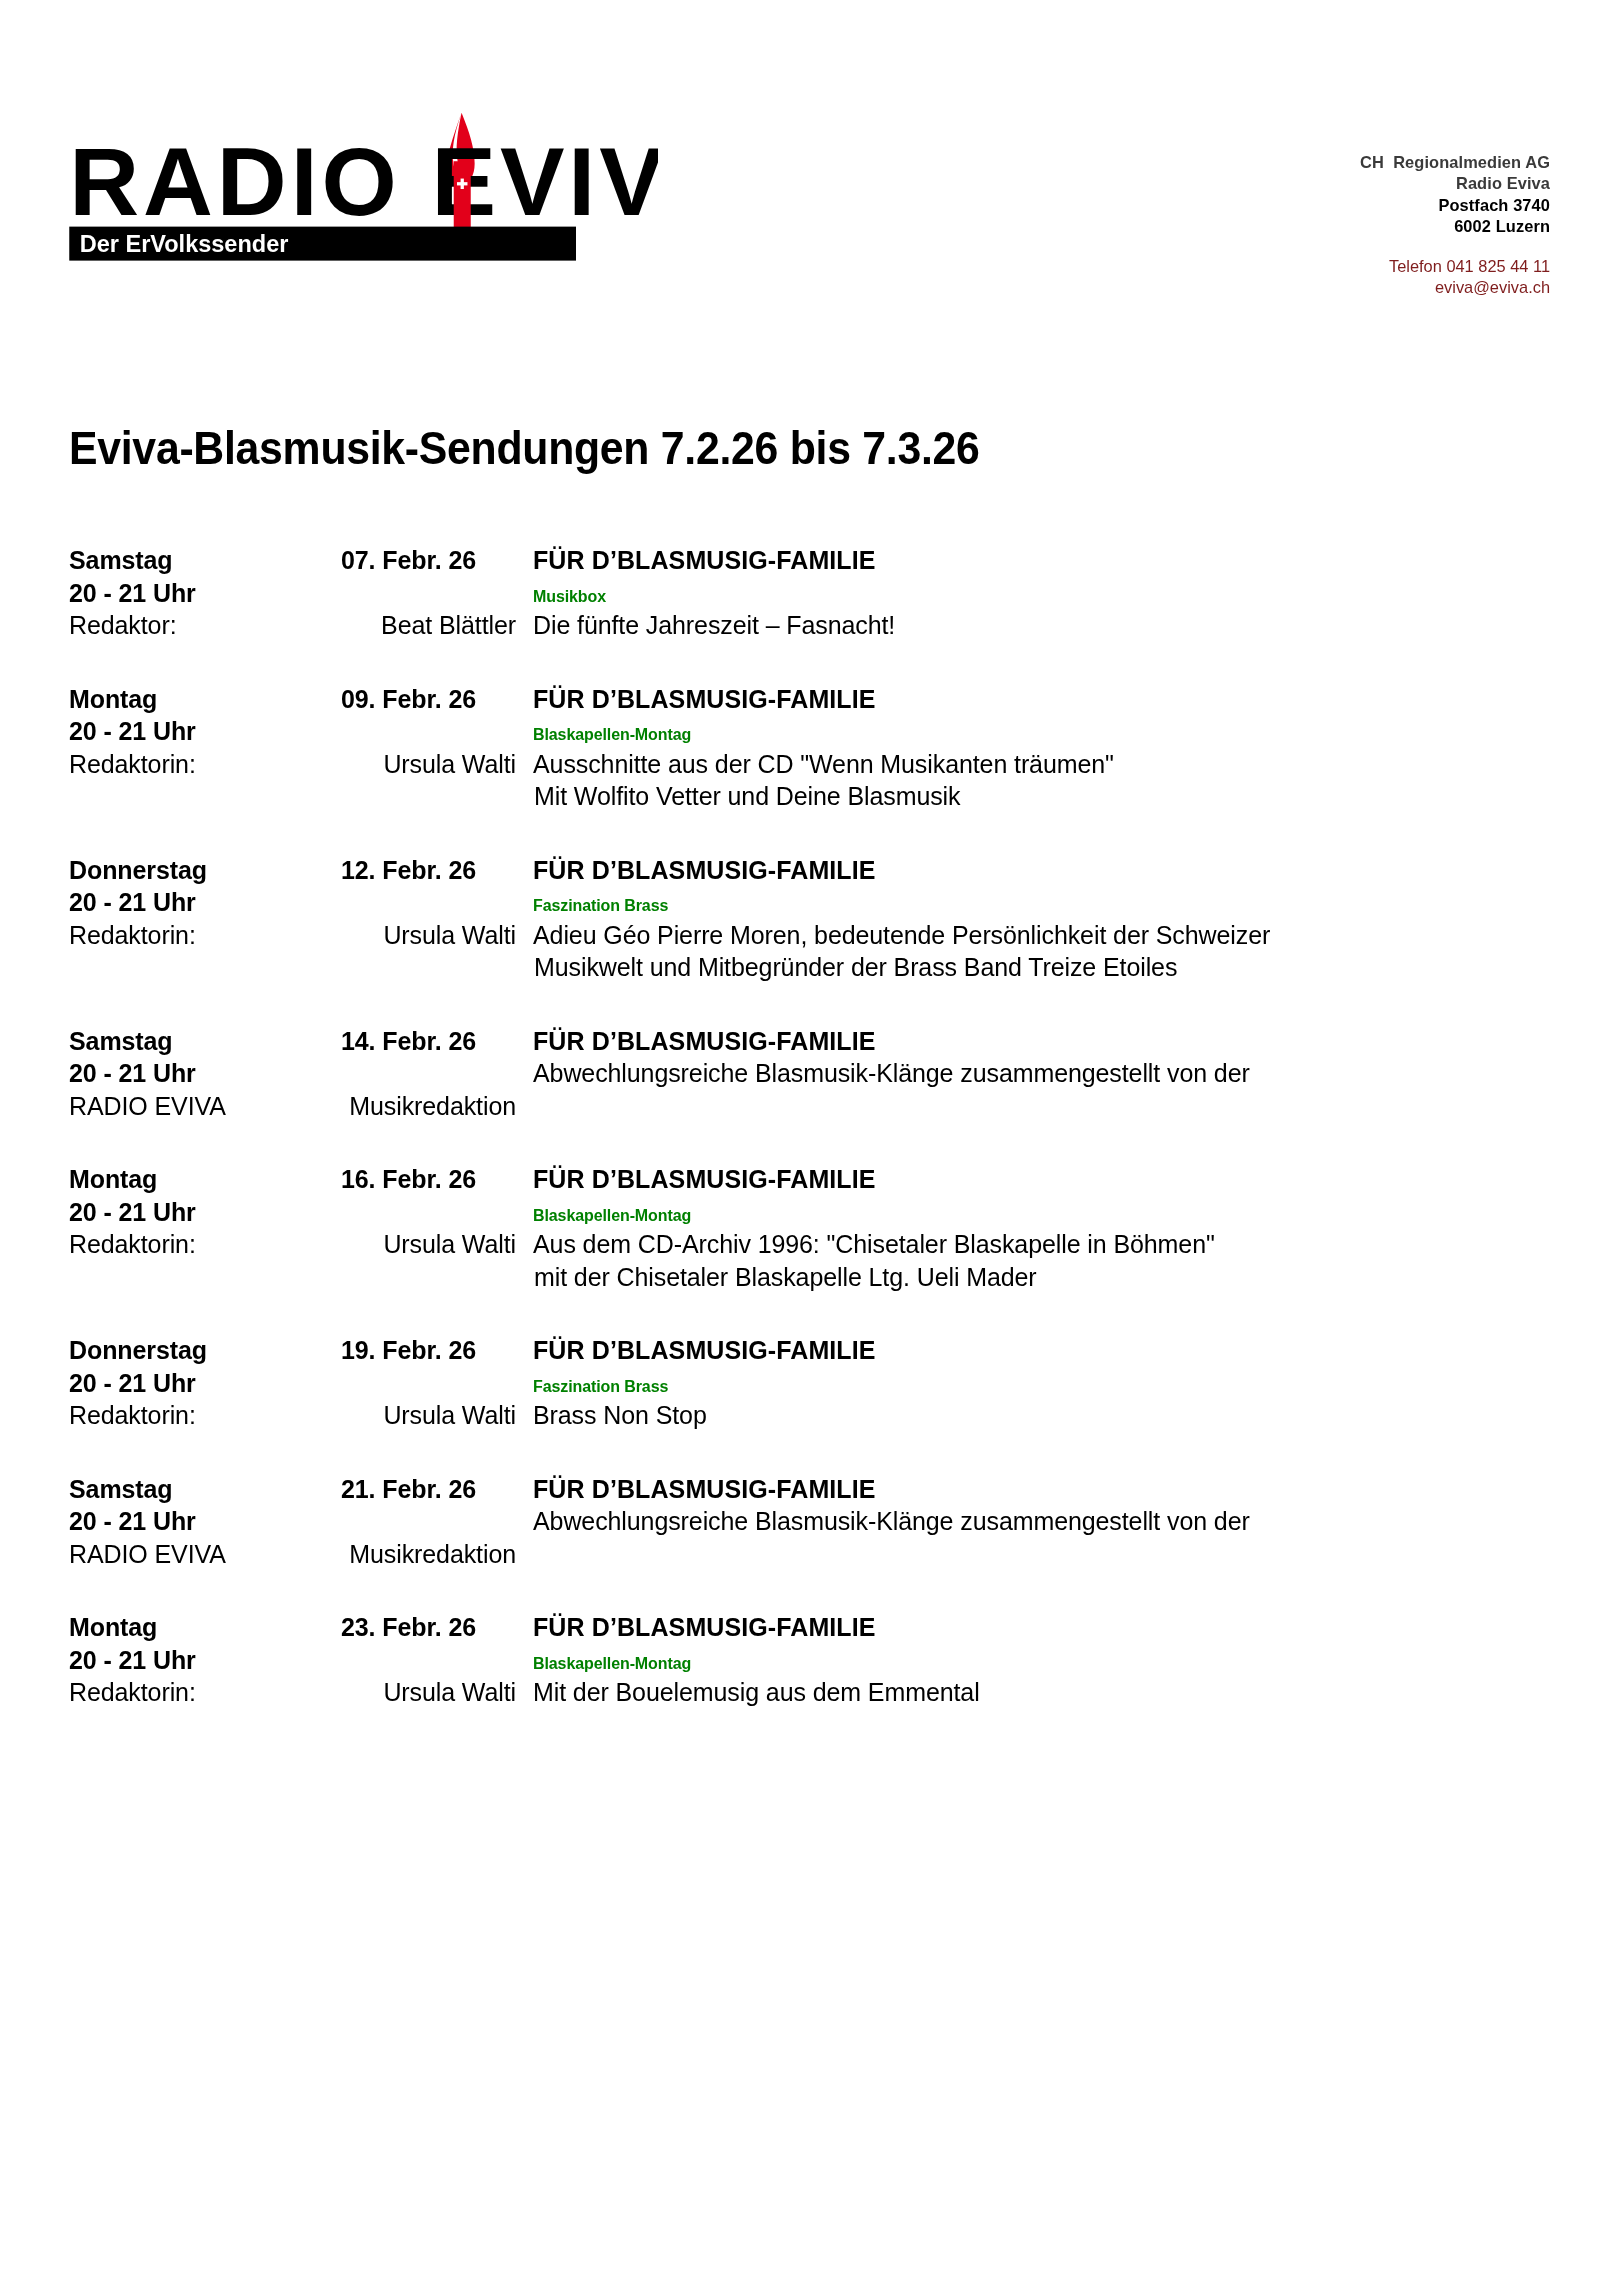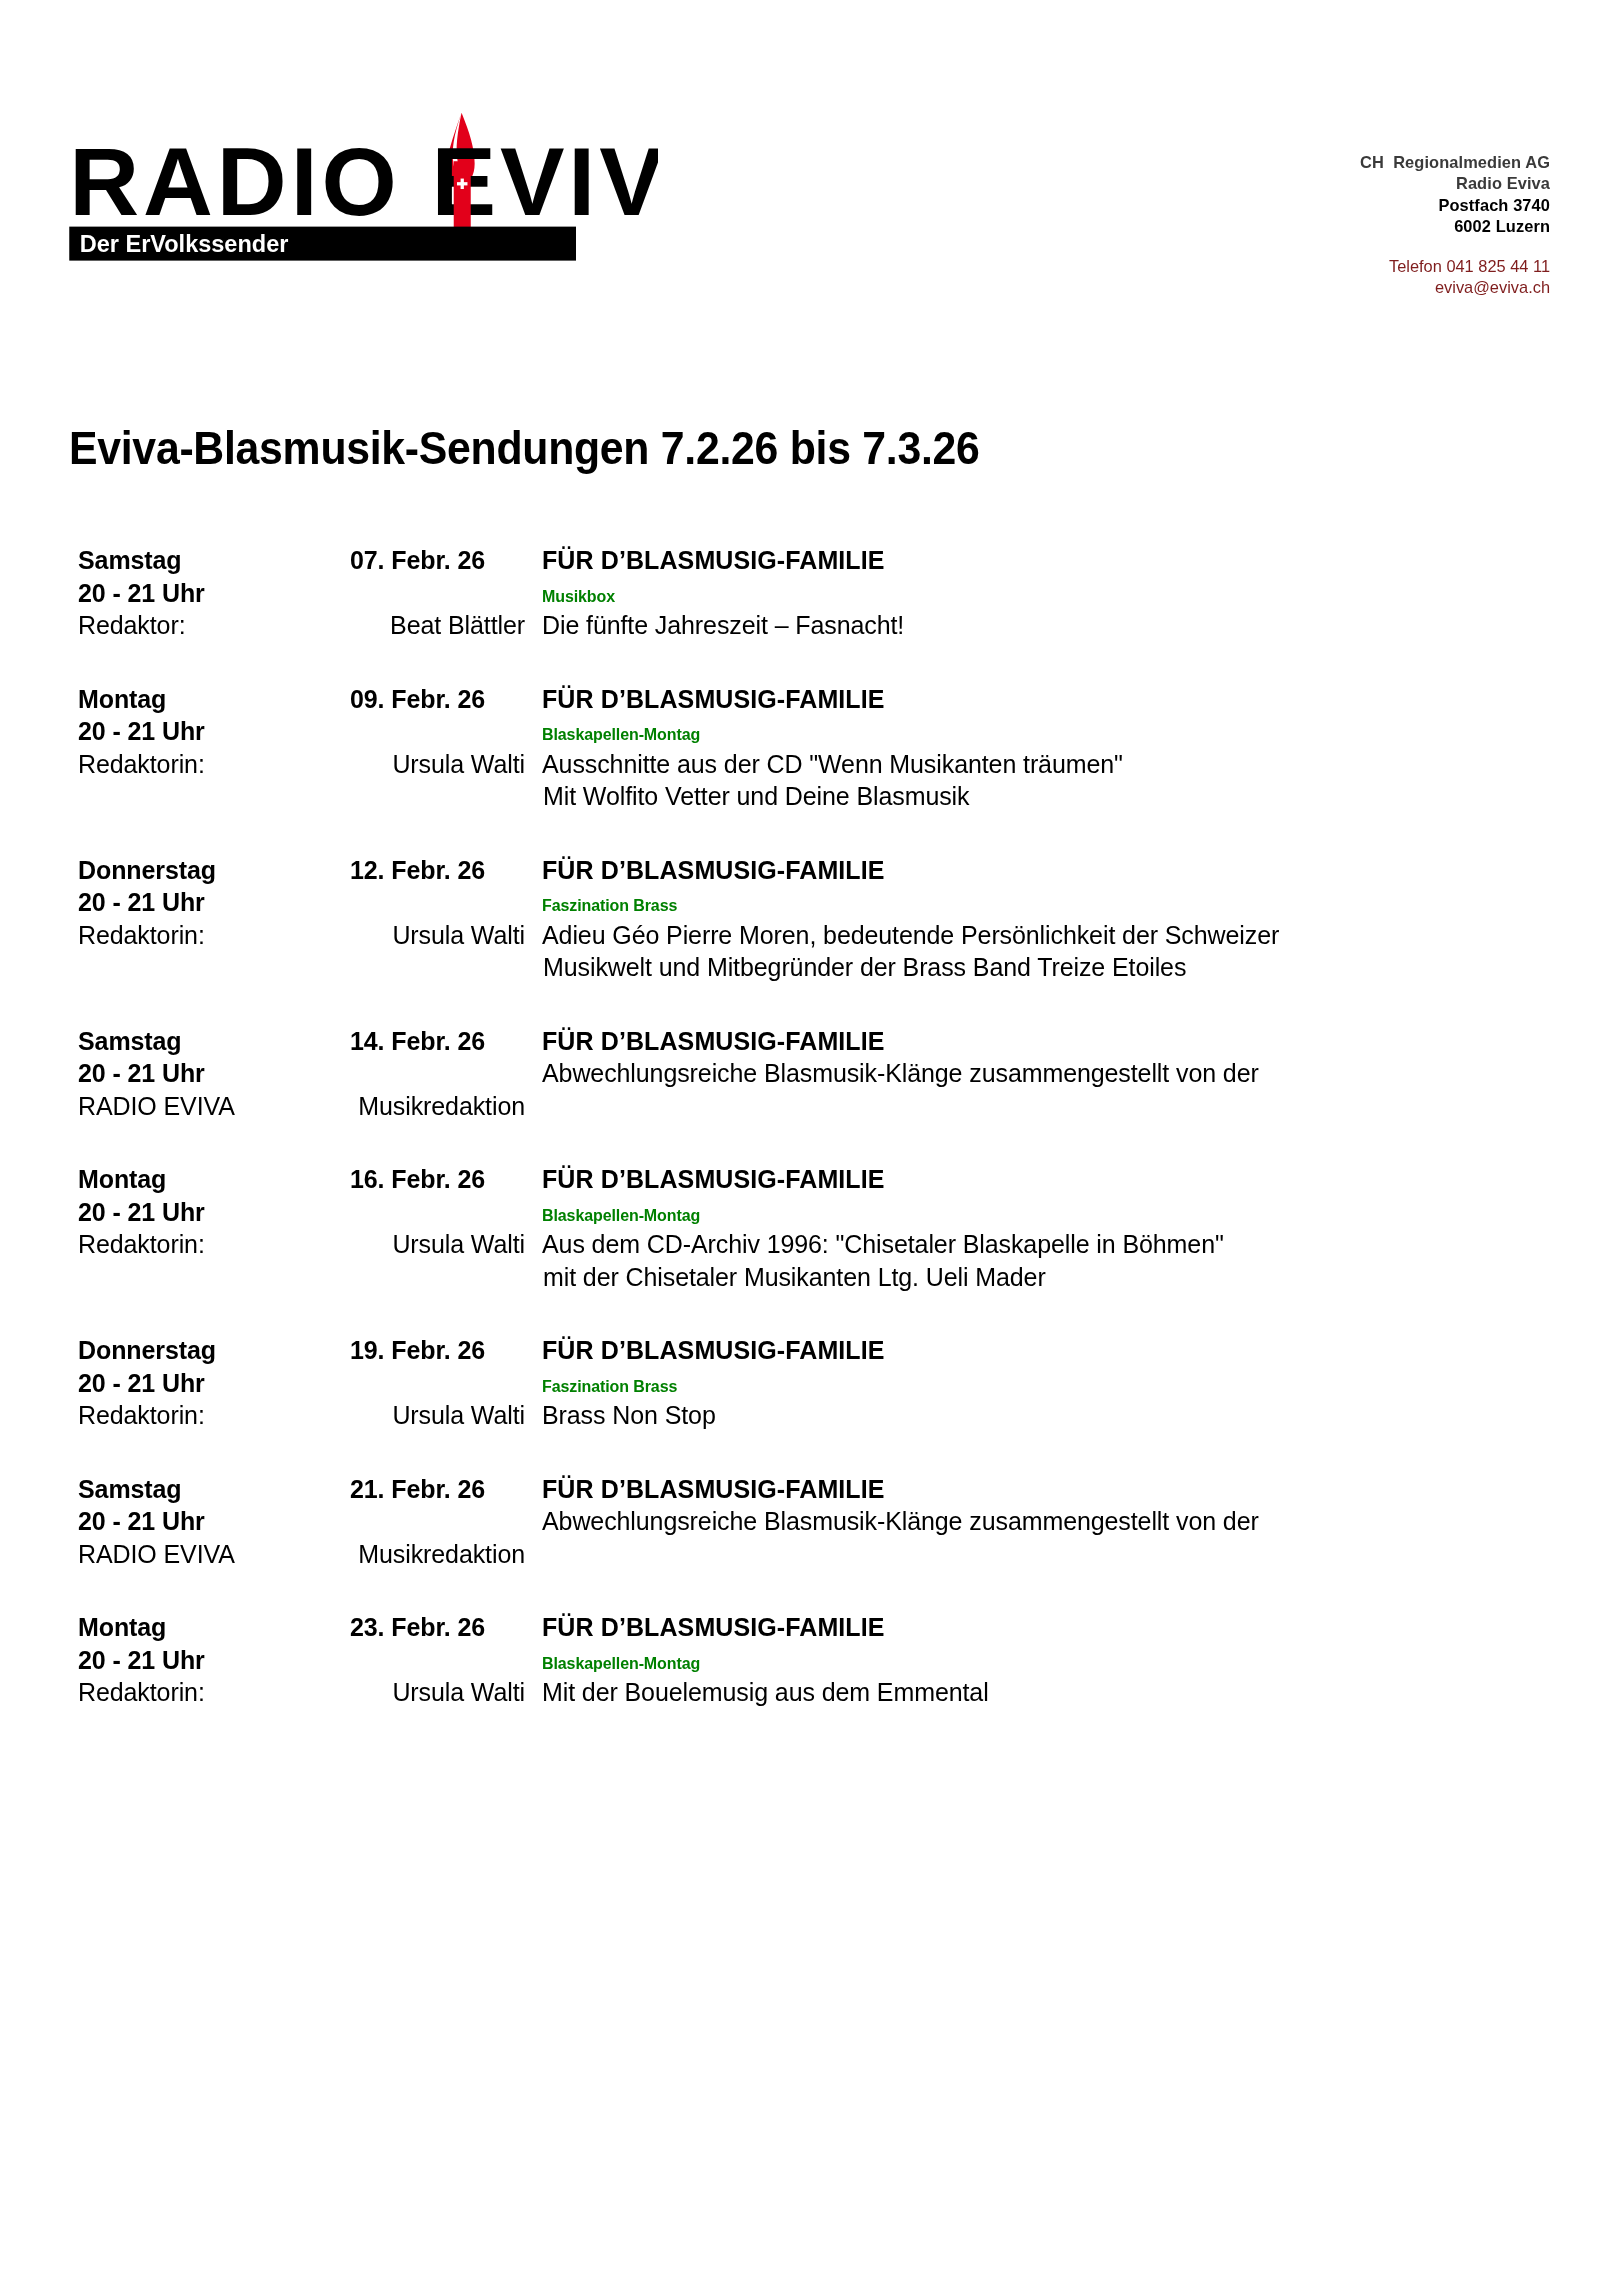--- a/index.html
+++ b/index.html
@@ -91,21 +91,21 @@
     letter-spacing: -0.3px;
     color: #000000;
     white-space: nowrap;
     transform: scaleX(0.93);
     transform-origin: left center;
   }
 
   
   .schedule {
     position: absolute;
-    left: 78px;
+    left: 69px;
     top: 544px;
     width: 1498px;
   }
 
   .entry {
     margin-bottom: 41px;
   }
 
   .entry:last-child { margin-bottom: 0; }
 
@@ -308,21 +308,21 @@
           <div class="col-date">&nbsp;</div>
           <div class="col-main t-show">Blaskapellen-Montag</div>
         </div>
         <div class="row">
           <div class="col-day t-reg">Redaktorin:</div>
           <div class="col-date align-left t-reg">Ursula Walti</div>
           <div class="col-main t-reg">Aus dem CD-Archiv 1996: "Chisetaler Blaskapelle in Böhmen"</div>
         </div>
         <div class="cont-row">
           <div class="cont-spacer">&nbsp;</div>
-          <div class="col-main t-reg">mit der Chisetaler Musikanten Ltg. Ueli Mader</div>
+          <div class="col-main t-reg">mit der Chisetaler Blaskapelle Ltg. Ueli Mader</div>
         </div>
       </div>
       <div class="entry">
         <div class="row">
           <div class="col-day t-bold">Donnerstag</div>
           <div class="col-date align-right t-bold">19. Febr. 26</div>
           <div class="col-main t-prog">FÜR D’BLASMUSIG-FAMILIE</div>
         </div>
         <div class="row">
           <div class="col-day t-bold">20 - 21 Uhr</div>

